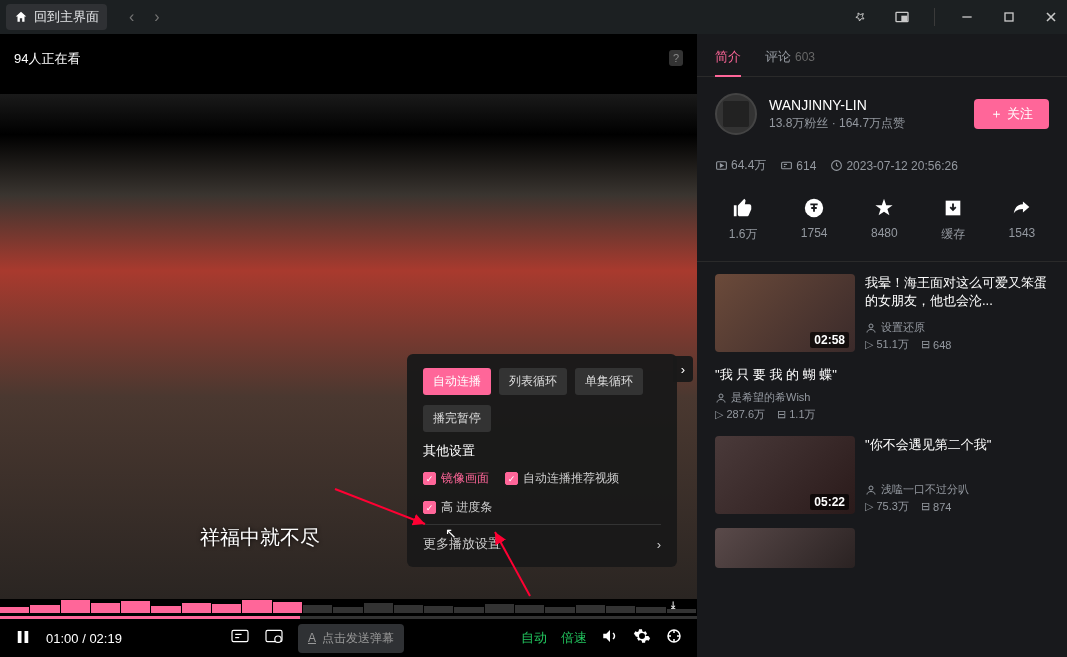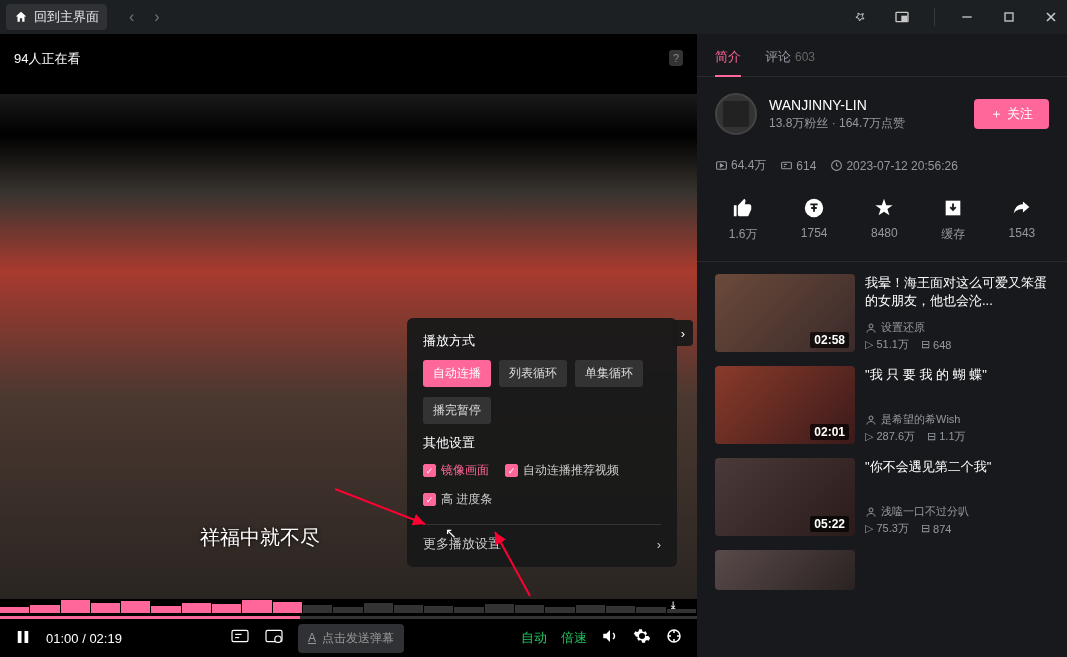--- a/index.html
+++ b/index.html
@@ -31,21 +31,21 @@
 .settings-popup { position: absolute; right: 20px; bottom: 90px; width: 270px; background: rgba(25,25,25,0.96); border-radius: 6px; padding: 14px 16px; z-index: 10; color: #ccc; font-size: 13px; }
 .popup-arrow { position: absolute; right: -16px; top: 2px; width: 20px; height: 26px; background: rgba(25,25,25,0.96); border-radius: 0 4px 4px 0; display: flex; align-items: center; justify-content: center; color: #fff; cursor: pointer; }
 .section-title { color: #fff; margin-bottom: 10px; font-size: 13px; }
 .mode-row { display: flex; gap: 8px; margin-bottom: 10px; }
 .mode-btn { background: #333; padding: 5px 10px; border-radius: 3px; font-size: 12px; cursor: pointer; color: #ddd; }
 .mode-btn.active { background: #ff6699; color: #fff; }
 .check-row { display: flex; flex-wrap: wrap; gap: 12px 16px; margin-bottom: 8px; }
 .check-item { display: flex; align-items: center; gap: 5px; font-size: 12px; }
 .check-item.hl { color: #ff6699; }
 .checkbox { width: 13px; height: 13px; border: 1px solid #ff6699; border-radius: 2px; display: flex; align-items: center; justify-content: center; background: #ff6699; color: #fff; font-size: 9px; }
-.more-row { display: flex; justify-content: space-between; align-items: center; padding-top: 10px; border-top: 1px solid #333; margin-top: 16px; cursor: pointer; }
+.more-row { display: flex; justify-content: space-between; align-items: center; padding-top: 10px; border-top: 1px solid #333; margin-top: 8px; cursor: pointer; }
 
 
 .anno-arrow { position: absolute; z-index: 11; pointer-events: none; }
 
 
 .progress-bar { height: 20px; background: #000; position: relative; }
 .progress-wave { position: absolute; left: 0; right: 0; bottom: 6px; height: 14px; display: flex; align-items: flex-end; }
 .wave-seg { flex: 1; background: #333; border-right: 1px solid #000; }
 .wave-seg.played { background: #ff6699; }
 .progress-line { position: absolute; bottom: 0; left: 0; right: 0; height: 3px; background: #333; }
@@ -157,21 +157,20 @@
   <div class="player-area">
     <div class="viewer-info">94人正在看</div>
     <div class="help-icon">?</div>
     <div class="watermark-strip">WANJINNY-LIN &nbsp; ilibili &nbsp; WANJINNY-LIN &nbsp; ilibili &nbsp; WANJINNY-LIN</div>
     <div class="video-canvas">
       <div class="subtitle-text">祥福中就不尽</div>
     </div>
 
     <div class="settings-popup">
       <div class="popup-arrow">›</div>
-      <div class="section-title">播放方式</div>
       <div class="mode-row">
         <div class="mode-btn active">自动连播</div>
         <div class="mode-btn">列表循环</div>
         <div class="mode-btn">单集循环</div>
       </div>
       <div class="mode-row">
         <div class="mode-btn">播完暂停</div>
       </div>
       <div class="section-title">其他设置</div>
       <div class="check-row">
@@ -385,23 +384,20 @@
               </svg>
               <span>设置还原</span>
             </div>
           <div class="rel-stats">
               <span>▷ <span>51.1万</span></span>
               <span>⊟ <span>648</span></span>
             </div>
         </div>
       </div>
       <div class="rel-item">
-        <div class="rel-thumb" style="background:linear-gradient(135deg,#8a3a2a,#3a1a1a)">
-            <span class="rel-dur">02:01</span>
-          </div>
         <div class="rel-info">
           <div class="rel-title quoted">我 只 要 我 的 蝴 蝶</div>
           <div class="rel-meta">
               <svg width="12" height="12" viewBox="0 0 24 24" fill="none" stroke="#9499a0" stroke-width="2">
                 <circle cx="12" cy="8" r="4"></circle>
                 <path d="M4 21c0-4 4-6 8-6s8 2 8 6"></path>
               </svg>
               <span>是希望的希Wish</span>
             </div>
           <div class="rel-stats">

